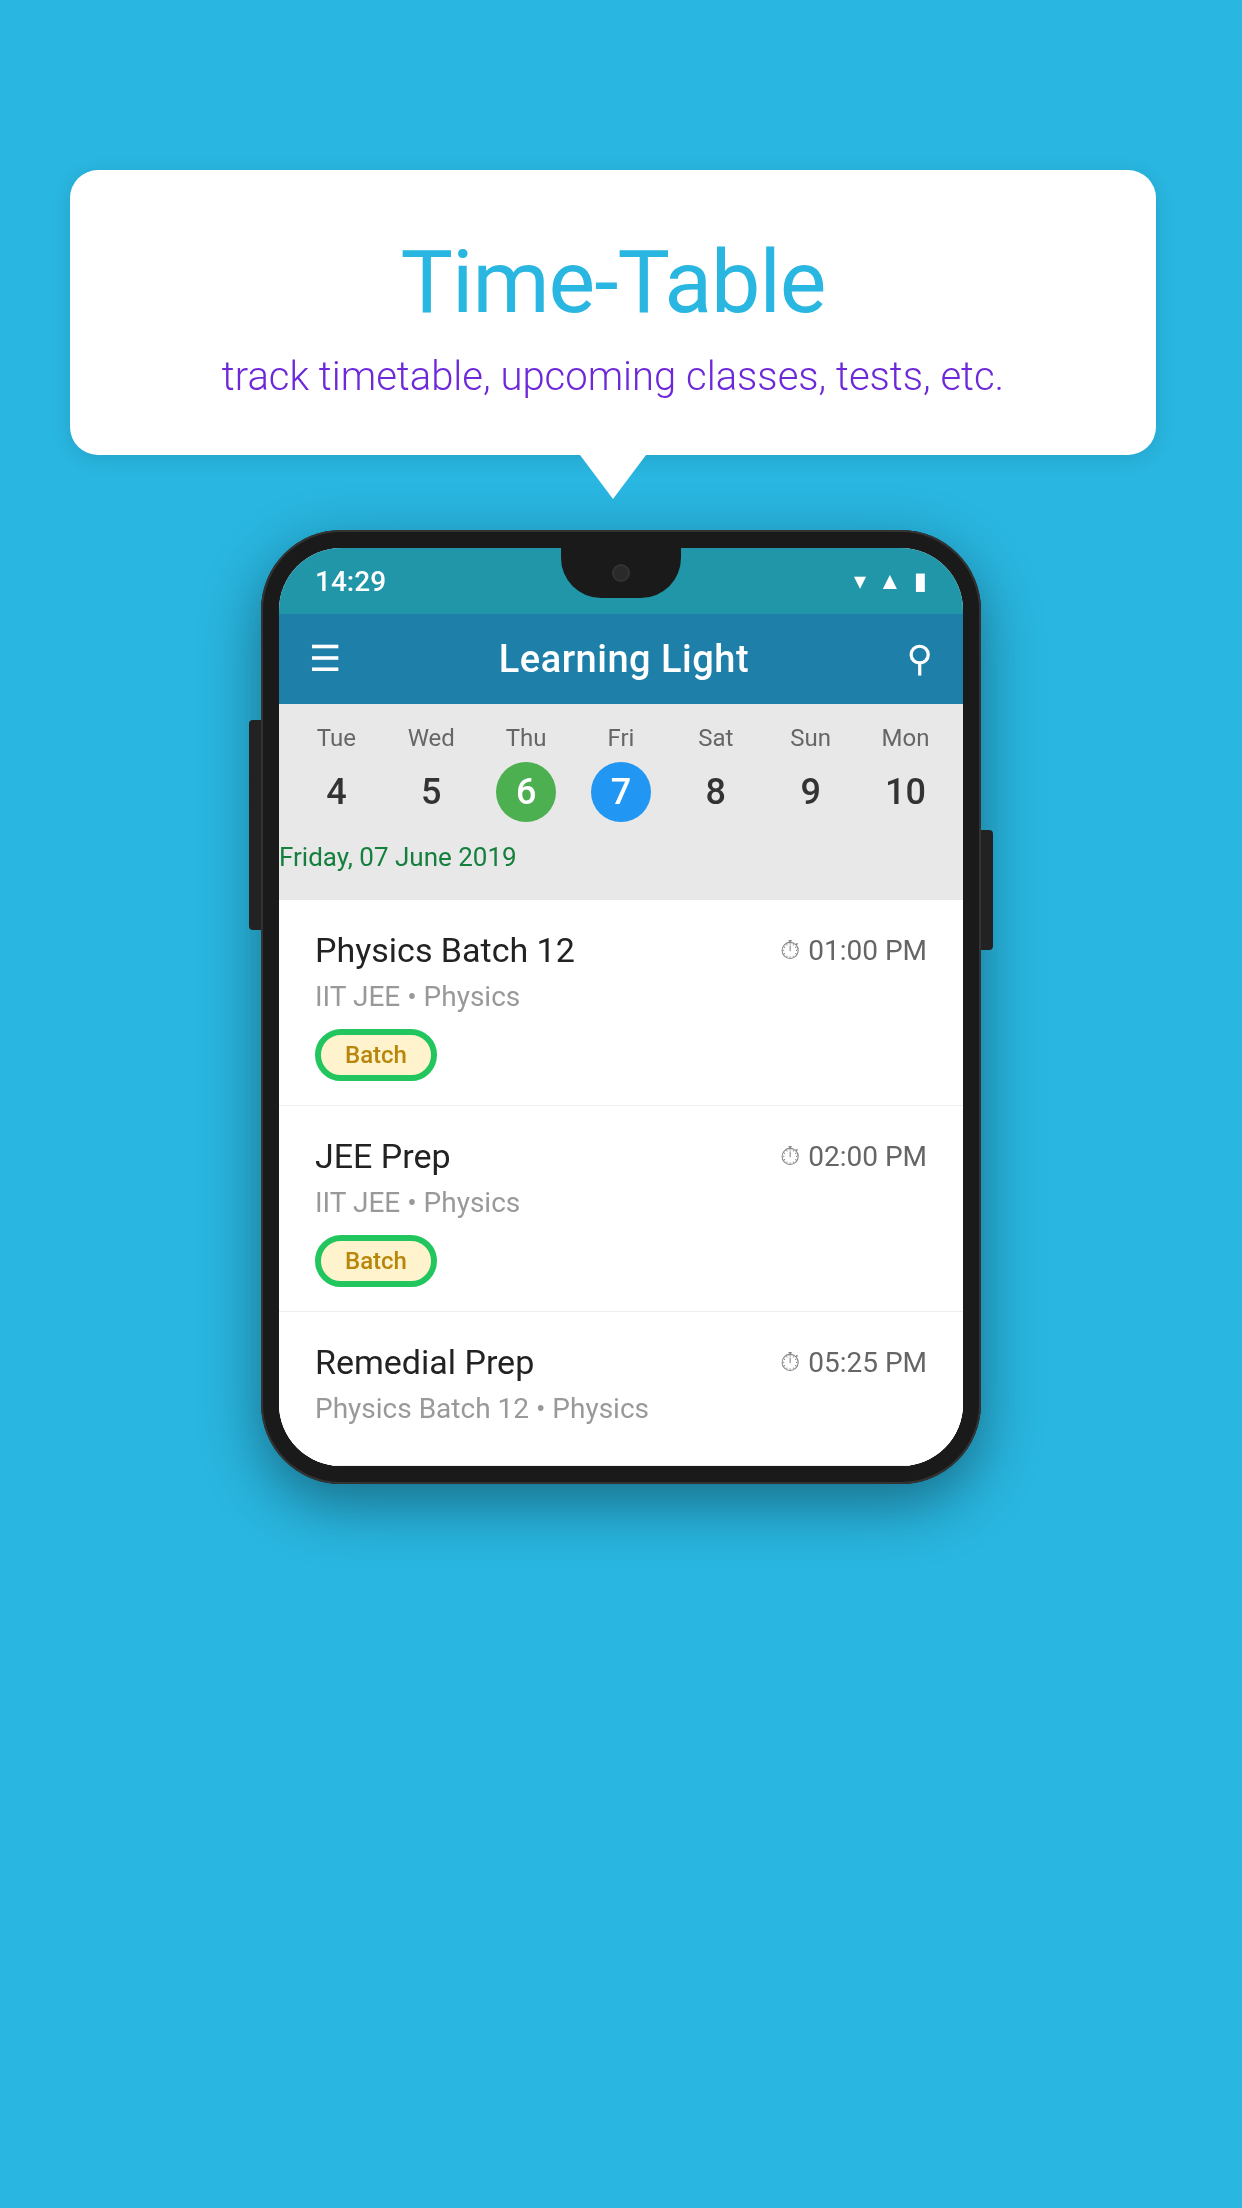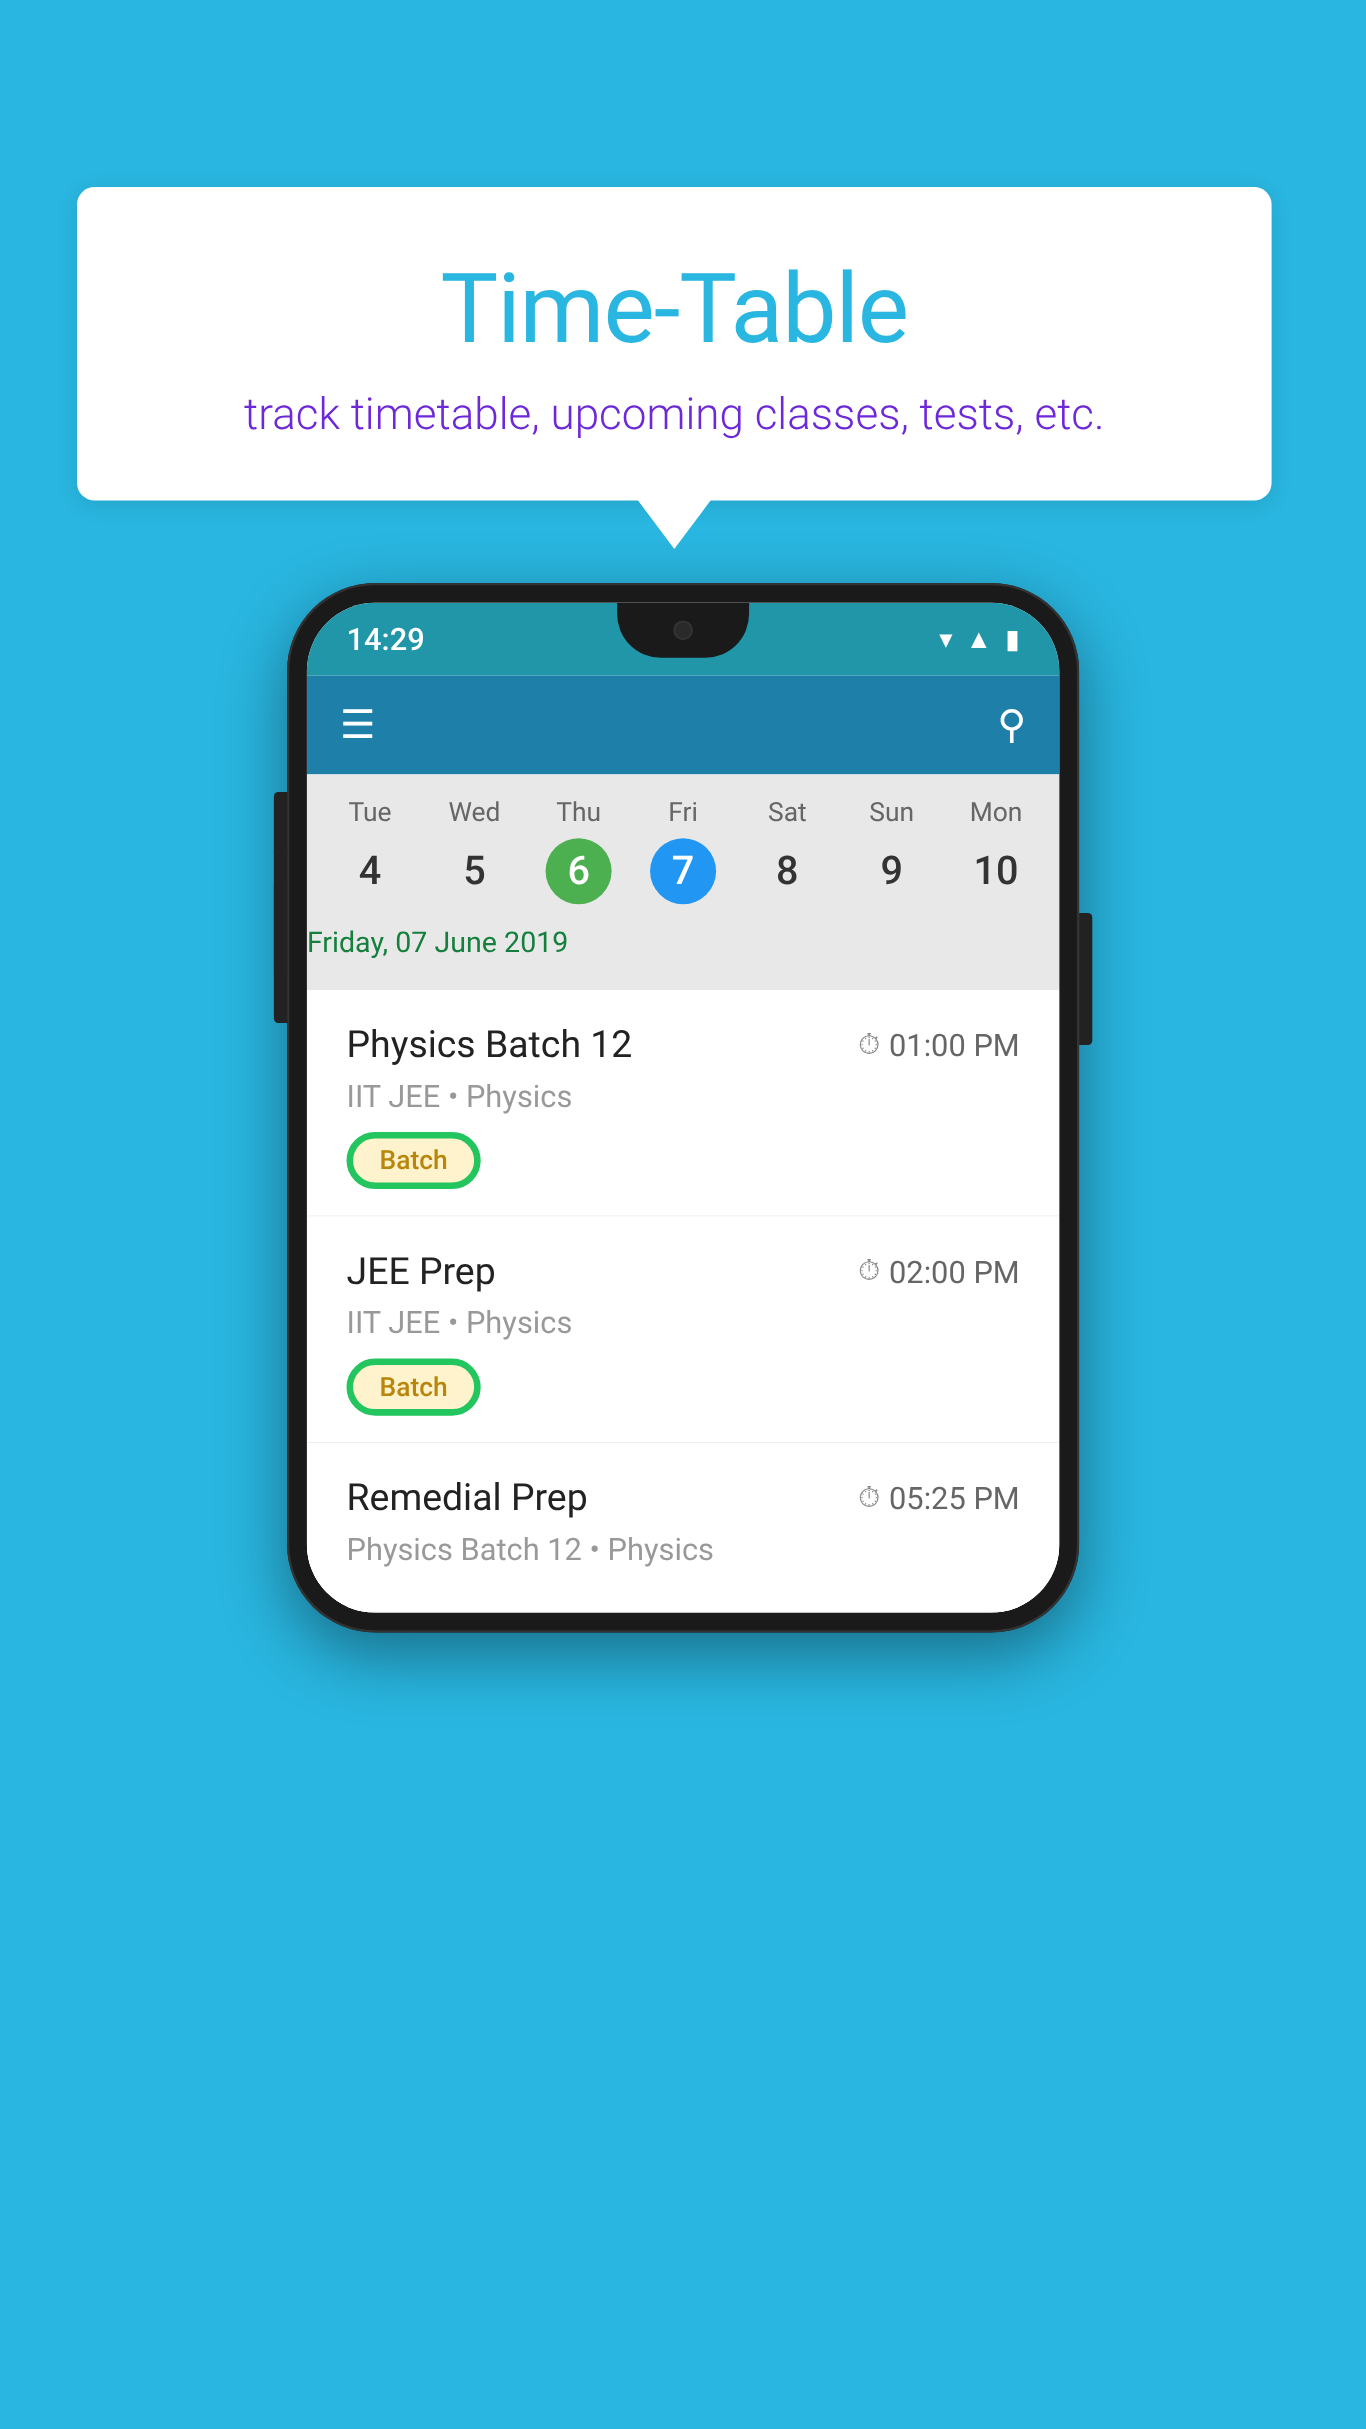--- a/index.html
+++ b/index.html
@@ -14,21 +14,21 @@
       position: relative;
     }
 
     
     .speech-bubble {
       position: absolute;
       top: 170px;
       left: 70px;
       right: 86px;
       background: white;
-      border-radius: 16px;
+      border-radius: 28px;
       padding: 60px 40px 55px;
       text-align: center;
       box-shadow: 0 4px 20px rgba(0,0,0,0.1);
     }
 
     .speech-bubble::after {
       content: '';
       position: absolute;
       bottom: -44px;
       left: 50%;
@@ -337,20 +337,21 @@
         </div>
         <div class="status-icons">
           <span class="status-icon">▾</span>
           <span class="status-icon">▲</span>
           <span class="status-icon">▮</span>
         </div>
       </div>
 
       <div class="app-header">
         <span class="header-menu-icon">☰</span>
+        <span class="header-title">Learning Light</span>
         <span class="header-search-icon">⚲</span>
       </div>
 
       <div class="calendar-strip">
         <div class="calendar-days-row">
 
         <div class="day-col">
               <div class="day-name">Tue</div>
               <div class="day-number">4</div>
             </div>

